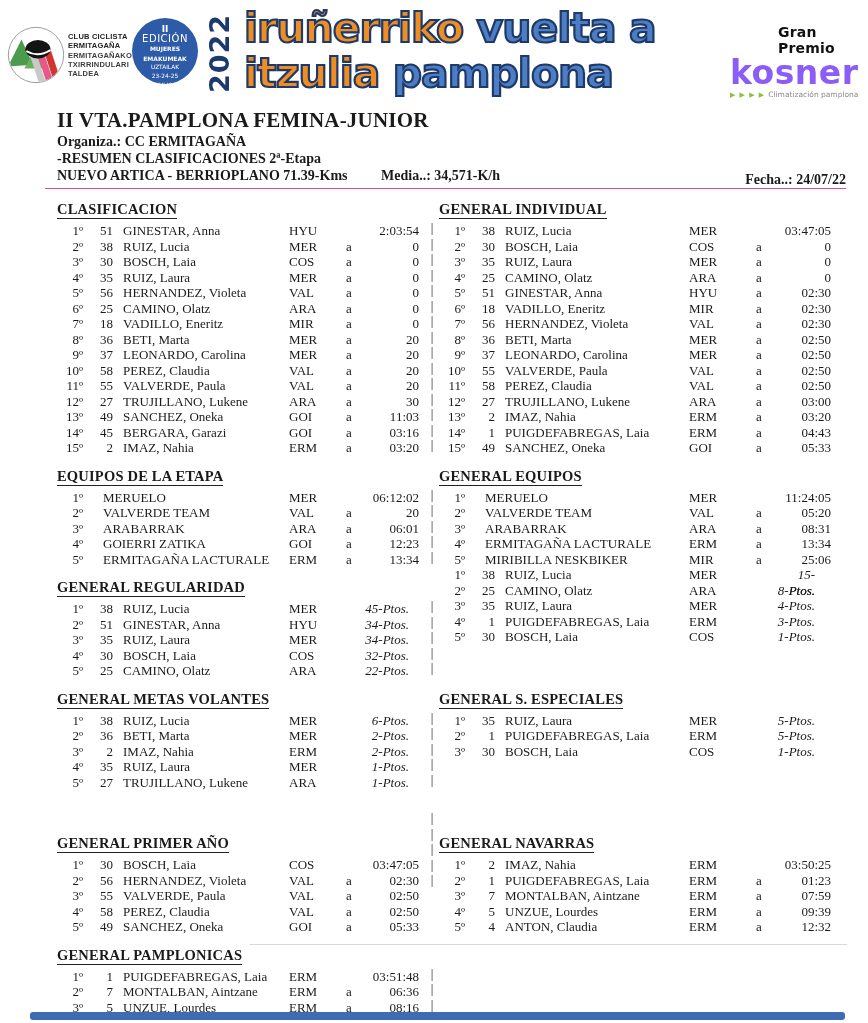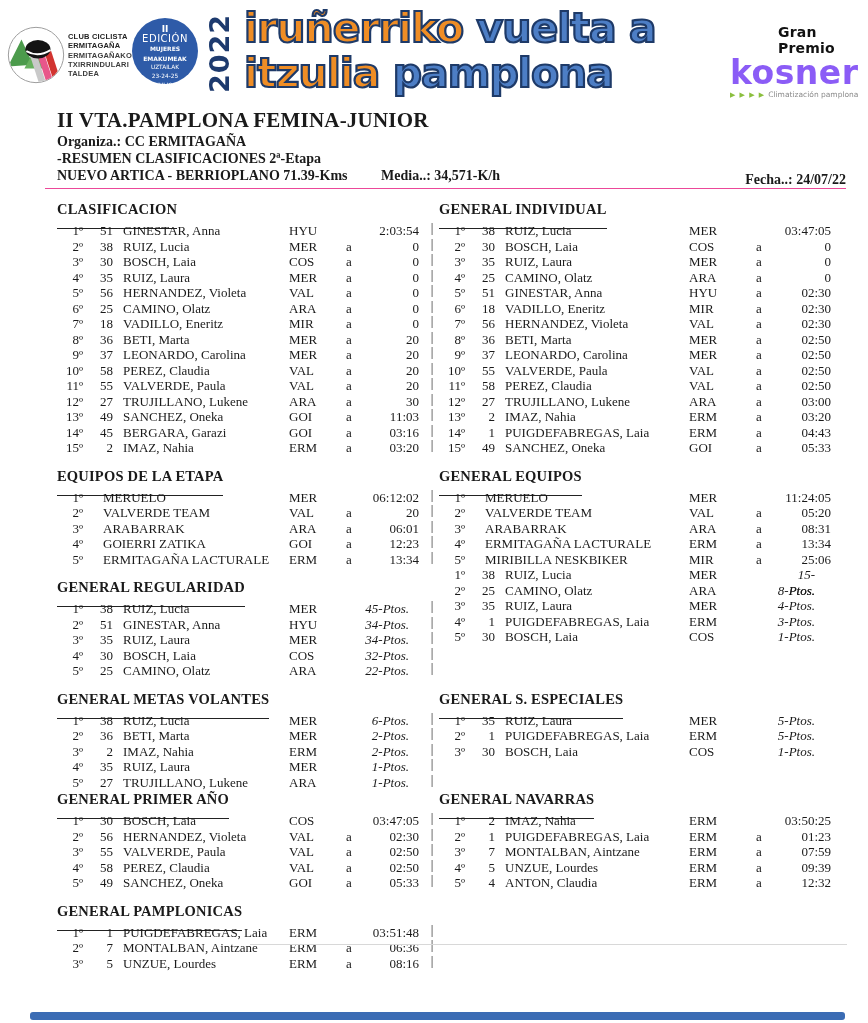--- a/index.html
+++ b/index.html
@@ -51,22 +51,22 @@
   .results { padding-left:57px; }
   .pair { display:flex; }
   .tcol { }
   .tcol.left  { width:368px; }
   .tcol.right { width:392px; }
   .pipes { width:14px; text-align:center; font-size:13px; color:#222; }
   .pipes .spacer { height:31px; }
   .pipes .pipe { height:15.5px; line-height:15.5px; }
   .sec-title { padding-top:11px; height:31px; margin-bottom:3px; }
   .sec-title span { font-size:14.5px; font-weight:bold; letter-spacing:.2px;
-                    border-bottom:1.6px solid #222; padding-bottom:11px; }
-  .pair:nth-child(5) .sec-title { padding-top:0; height:20px; }
+                    border-bottom:1.6px solid #222; padding-bottom:1px; }
+  .pair:nth-child(5) .sec-title { padding-top:0; height:20px;margin-top:44px; }
   .pair:nth-child(5) .pipes .spacer { height:20px; }
   .trow { display:grid; height:15.5px; line-height:15.5px; font-size:13px; }
   .left  .trow { grid-template-columns:26px 30px 172px 53px 22px 65px; }
   .right .trow { grid-template-columns:26px 30px 190px 56px 36px 54px; }
   .c-pos { grid-column:1; text-align:right; }
   .c-dor { grid-column:2; text-align:right; }
   .c-name { grid-column:3; padding-left:10px; white-space:nowrap; overflow:hidden; }
   .c-name.span2 { grid-column:2 / 4; padding-left:20px; }
   .c-team { grid-column:4; padding-left:4px; }
   .c-a { grid-column:5; text-align:center; }

